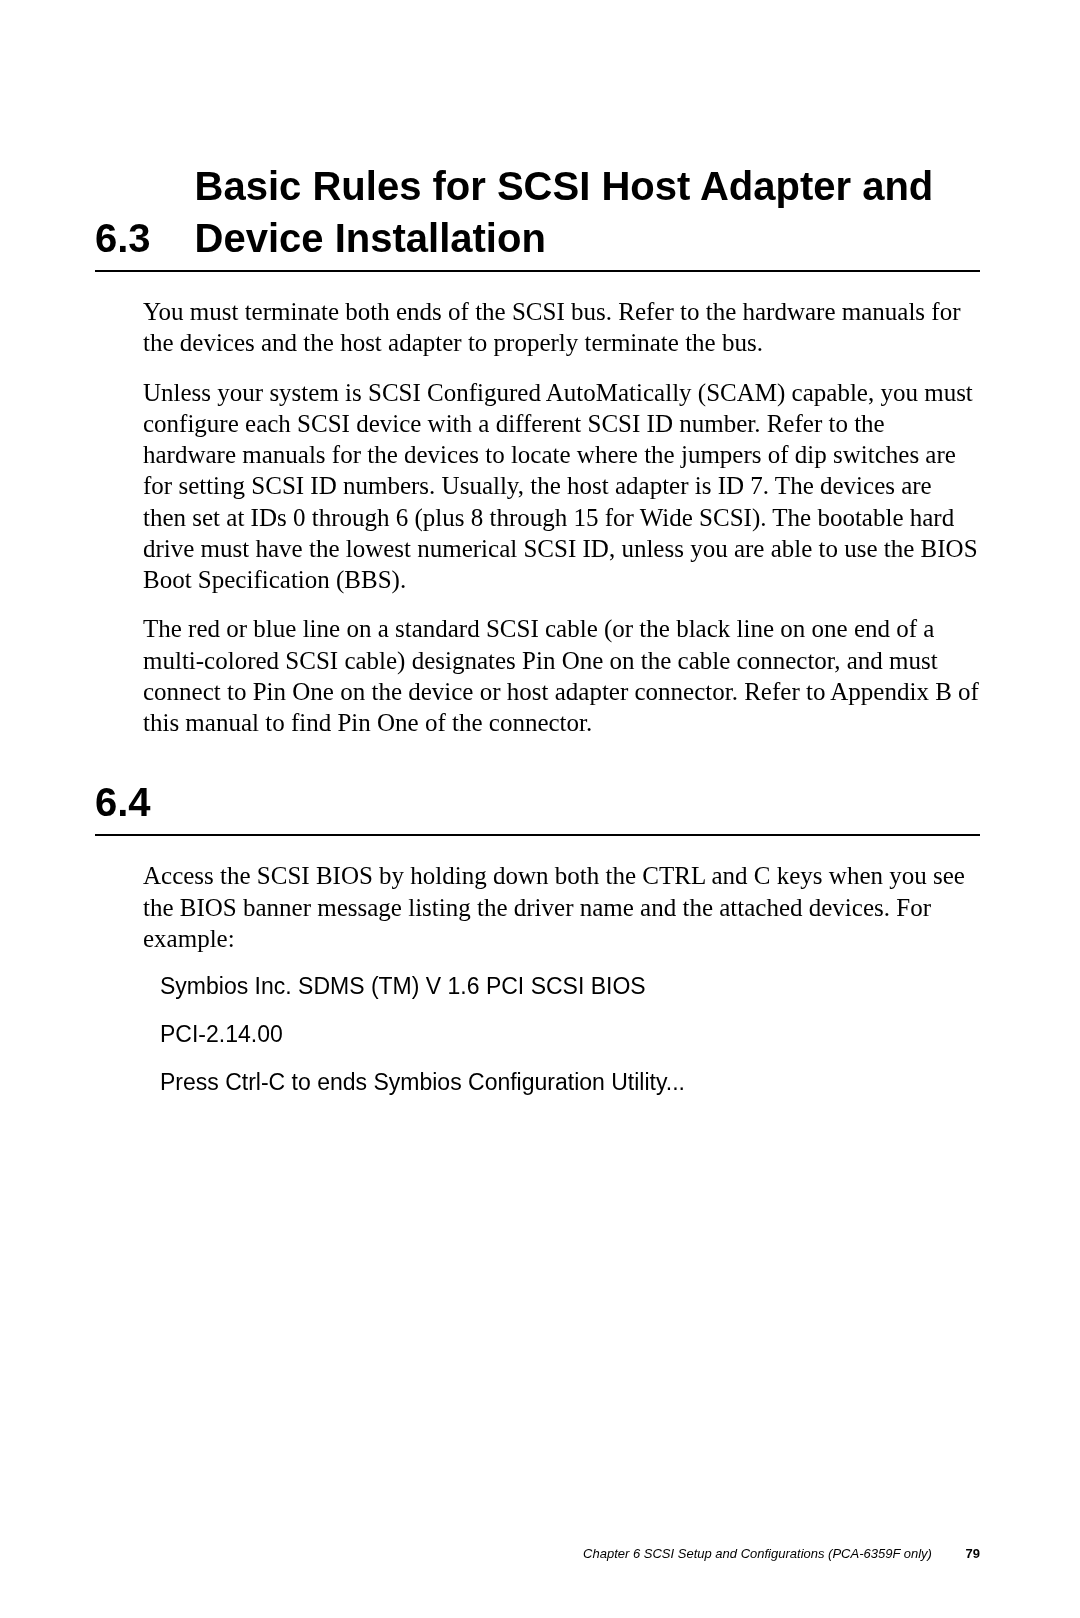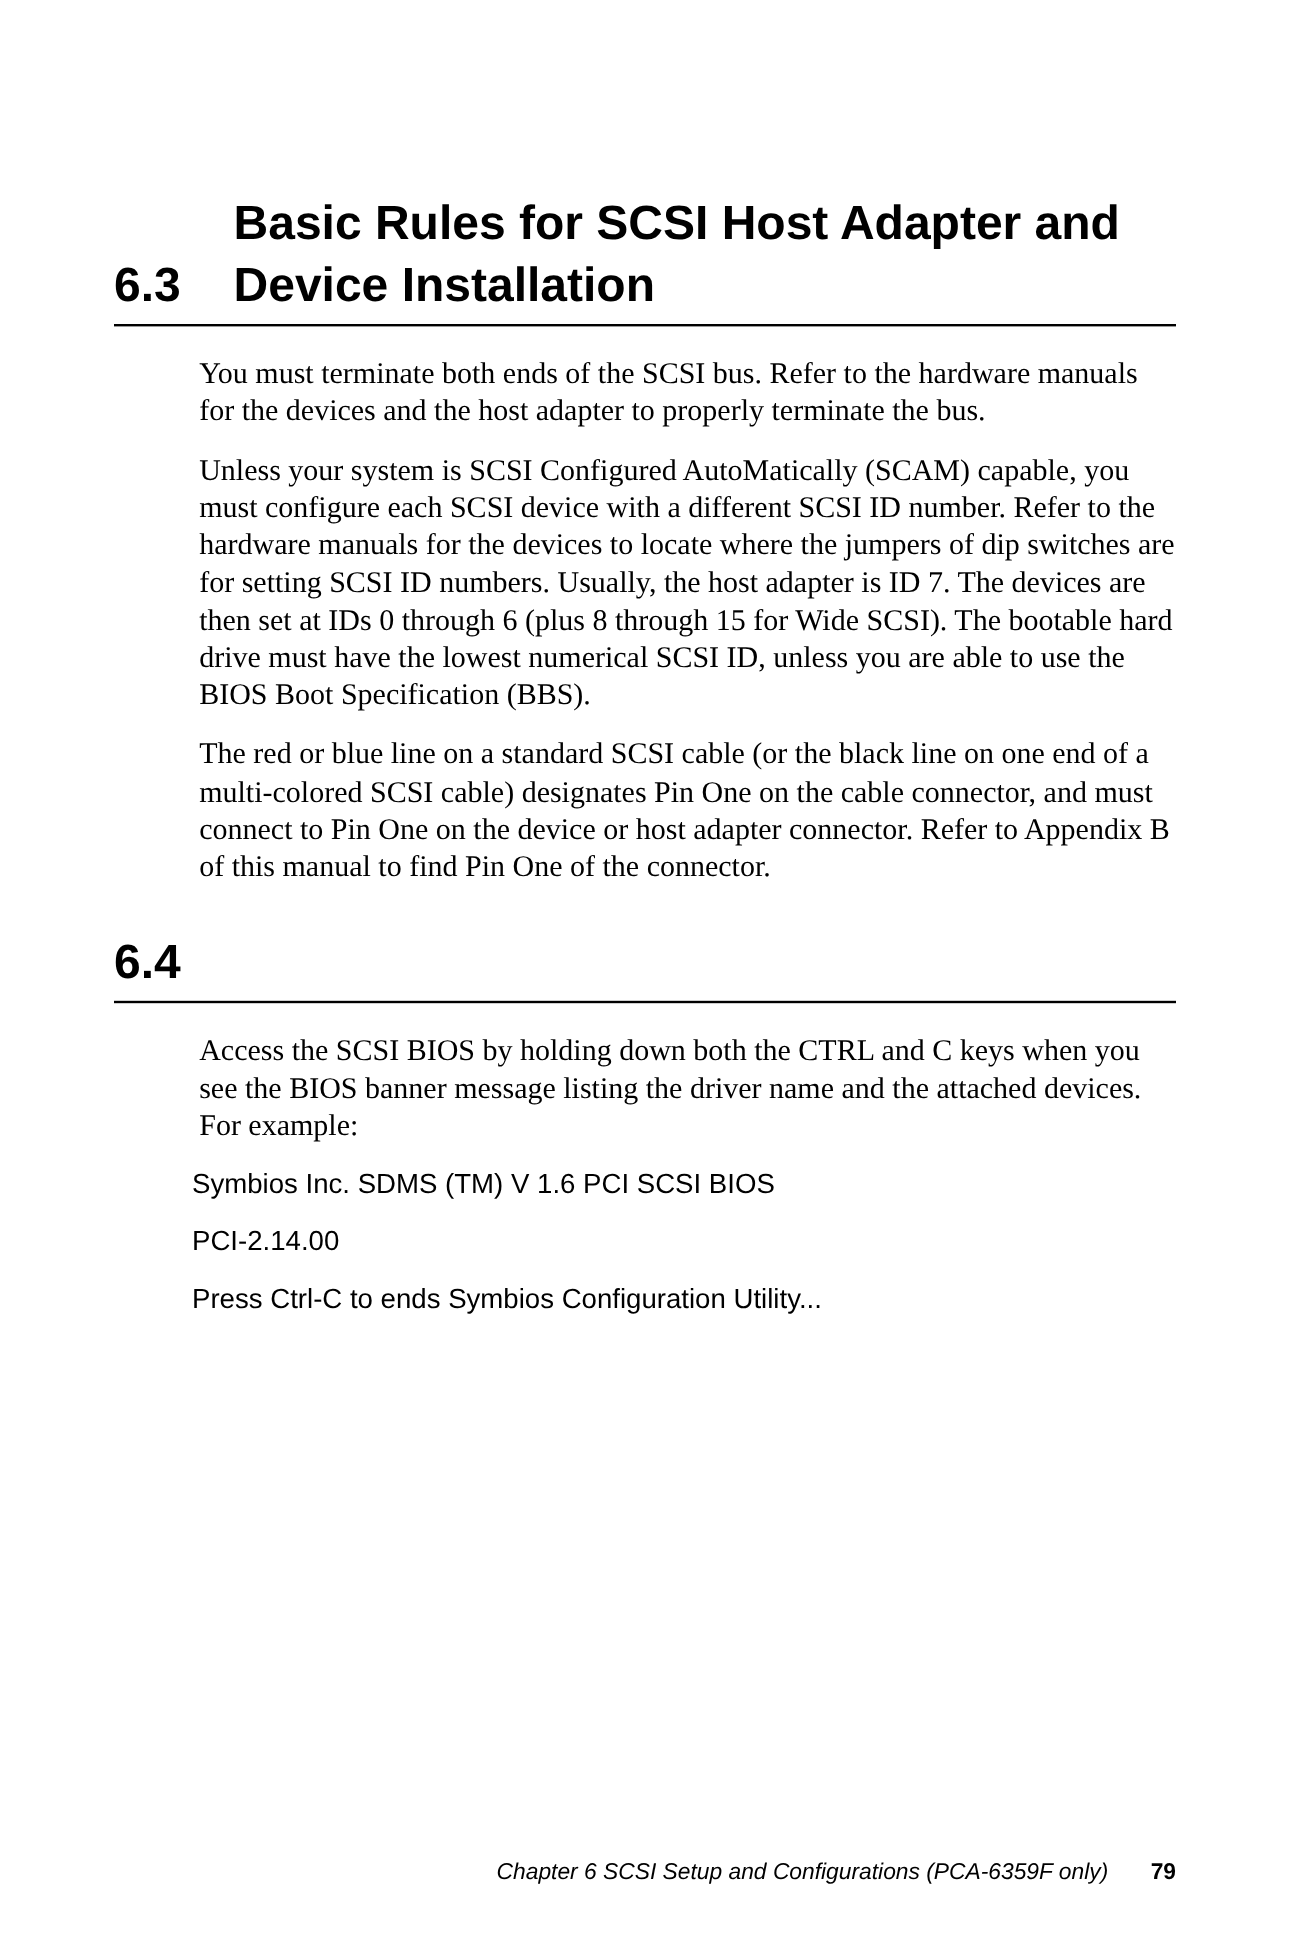--- a/index.html
+++ b/index.html
@@ -31,41 +31,41 @@
       white-space: nowrap;
       padding-right: 28px;
     }
     .section-title {
       flex: 1;
       margin-left: 16px;
     }
     .body-text {
       font-size: 25px;
       line-height: 1.25;
-      margin-left: 71px;
+      margin-left: 48px;
       margin-bottom: 18px;
       text-align: left;
     }
     .sans-text {
       font-family: Arial, Helvetica, sans-serif;
       font-size: 23px;
       line-height: 1.3;
       margin-left: 65px;
       margin-bottom: 18px;
     }
     .section-block-2 {
       margin-top: 38px;
     }
     .footer {
       position: absolute;
-      bottom: 46px;
+      bottom: 57px;
       right: 100px;
       font-family: Arial, Helvetica, sans-serif;
       font-style: italic;
-      font-size: 19px;
+      font-size: 13px;
     }
     .footer .page-num {
       font-style: normal;
       font-weight: bold;
       padding-left: 30px;
     }
   </style>
 </head>
 <body>
 

